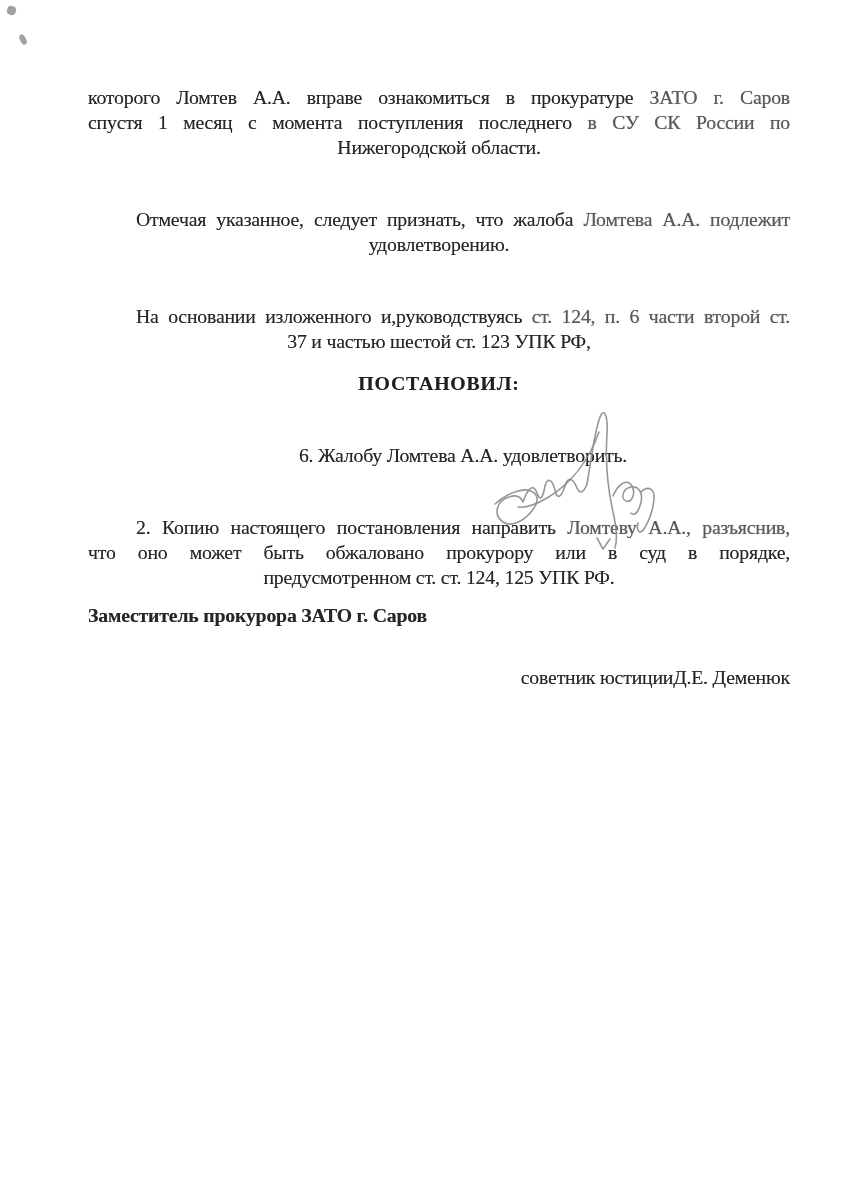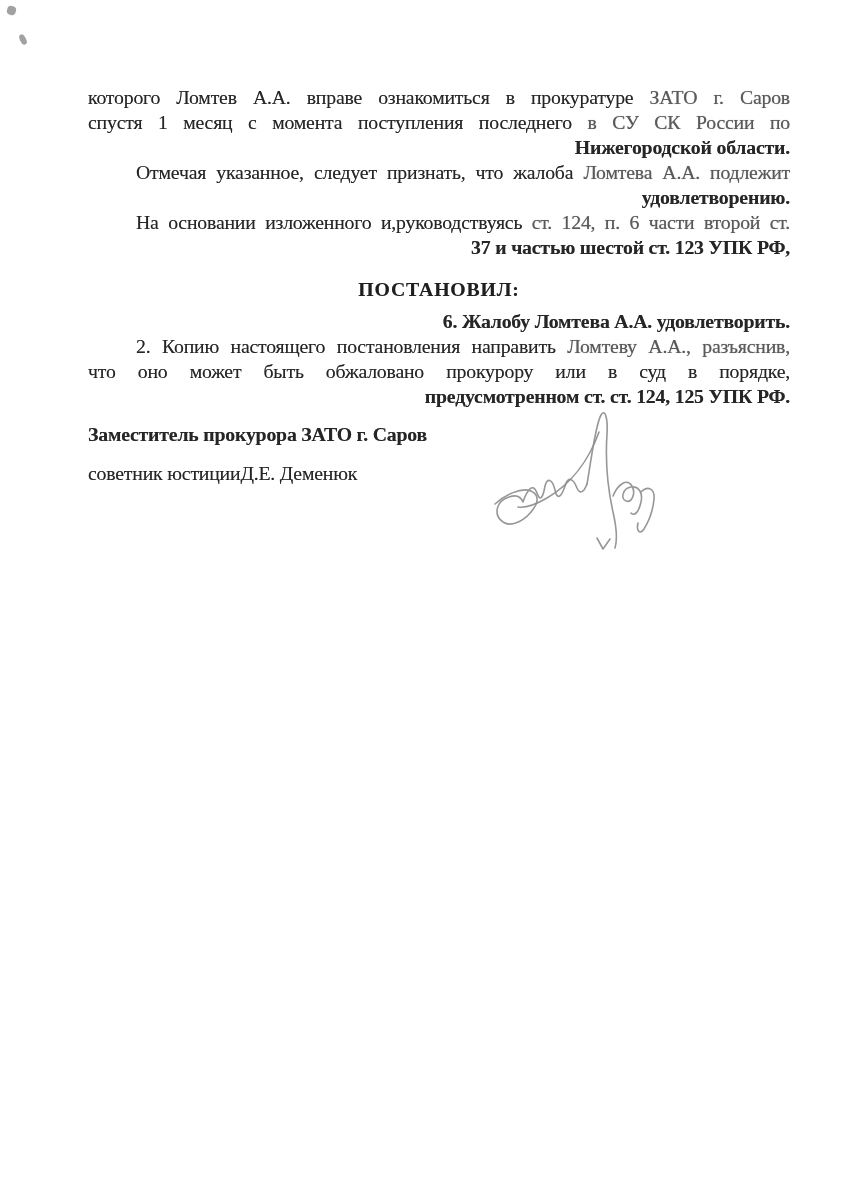--- a/index.html
+++ b/index.html
@@ -37,47 +37,46 @@
   }
   .line {
     line-height: 25px;
     min-height: 25px;
   }
   .line.j {
     text-align: justify;
     text-align-last: justify;
   }
   .line.l {
-    text-align: right;
-    font-weight: bold;
+    text-align: center;
   }
-  .line.ind { padding-left: 48px; }
+  .line.ind { padding-left: 48px; margin-top: 47px; }
   .lt {
     color: #5a5a5a;
     text-shadow: 0 0 0.8px rgba(110,110,110,0.8);
   }
   .heading {
     margin: 17px 0 7px 0;
     font-size: 19.8px;
     line-height: 25px;
     font-weight: bold;
     letter-spacing: 0.8px;
     text-align: center;
     color: #1f1f1f;
   }
   .sig-position {
     margin-top: 13px;
     line-height: 25px;
     font-weight: bold;
   }
   .sig-row {
-    margin-top: 14px;
+    margin-top: 37px;
     line-height: 25px;
     display: flex;
-    justify-content: flex-start;
+    justify-content: flex-end;
   }
   .signature-svg {
     position: absolute;
     left: 485px;
     top: 398px;
     width: 200px;
     height: 160px;
   }
   .signature-svg path {
     fill: none;

